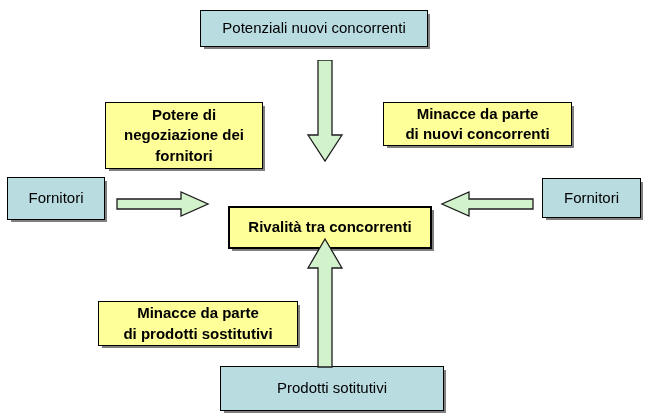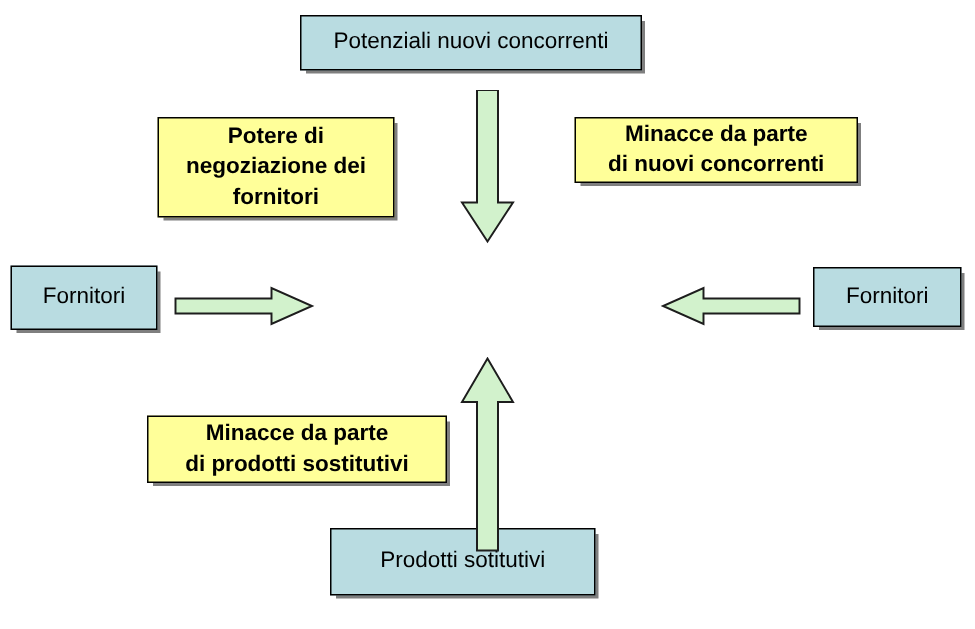--- a/index.html
+++ b/index.html
@@ -20,31 +20,31 @@
     text-align: center;
     border: 1.5px solid #000000;
     box-shadow: 3px 3px 0 -1px #7f7f7f;
     font-size: 15px;
     line-height: 1.34;
     color: #000000;
     white-space: pre-line;
     padding: 1px 3px;
   }
   .box.blue   { background: #b9dce1; font-weight: normal; }
-  .box.yellow { background: #ffff99; font-weight: bold; }
+  .box.yellow { background: #ffff99; font-weight: bold; margin-top: 24px; }
 
   #box-potenziali          { left: 200px; top: 10px;  width: 228px; height: 37px; }
   #box-potere-fornitori    { left: 105px; top: 78px;  width: 158px; height: 67px; }
   #box-minacce-concorrenti { left: 383px; top: 78px;  width: 189px; height: 44px; }
   #box-fornitori           { left: 7px;   top: 177px; width: 98px;  height: 43px; }
   #box-rivalita            { left: 228px; top: 182px; width: 204px; height: 43px; border-width: 2px; }
   #box-compratori          { left: 542px; top: 178px; width: 99px;  height: 40px; }
   #box-minacce-sostitutivi { left: 98px;  top: 277px; width: 200px; height: 45px; }
   #box-potere-compratori   { left: 385px; top: 275px; width: 215px; height: 48px; }
-  #box-prodotti            { left: 220px; top: 352px; width: 177px; height: 45px; }
+  #box-prodotti            { left: 220px; top: 366px; width: 224px; height: 45px; }
 
   .arrow { position: absolute; }
   .arrow polygon { stroke: #1d1d1d; stroke-width: 1.3; stroke-linejoin: miter; }
   #arrow-down  { left: 303px; top: 60px;  width: 44px; height: 104px; }
   #arrow-up    { left: 303px; top: 238px; width: 44px; height: 130px; }
   #arrow-right { left: 116px; top: 190px; width: 94px; height: 28px; }
   #arrow-left  { left: 440px; top: 190px; width: 94px; height: 28px; }
 </style>
 </head>
 <body>
@@ -55,20 +55,21 @@
 
   <div class="box yellow" id="box-potere-fornitori">Potere di
 negoziazione dei
 fornitori</div>
 
   <div class="box yellow" id="box-minacce-concorrenti">Minacce da parte
 di nuovi concorrenti</div>
 
   <div class="box blue" id="box-fornitori">Fornitori</div>
 
+  <div class="box yellow" id="box-rivalita">Rivalità tra concorrenti</div>
 
   <div class="box blue" id="box-compratori">Fornitori</div>
 
   <div class="box yellow" id="box-minacce-sostitutivi">Minacce da parte
 di prodotti sostitutivi</div>
 
 
   <div class="box blue" id="box-prodotti">Prodotti sotitutivi</div>
 
   <svg class="arrow" id="arrow-down" viewBox="0 0 44 104">

